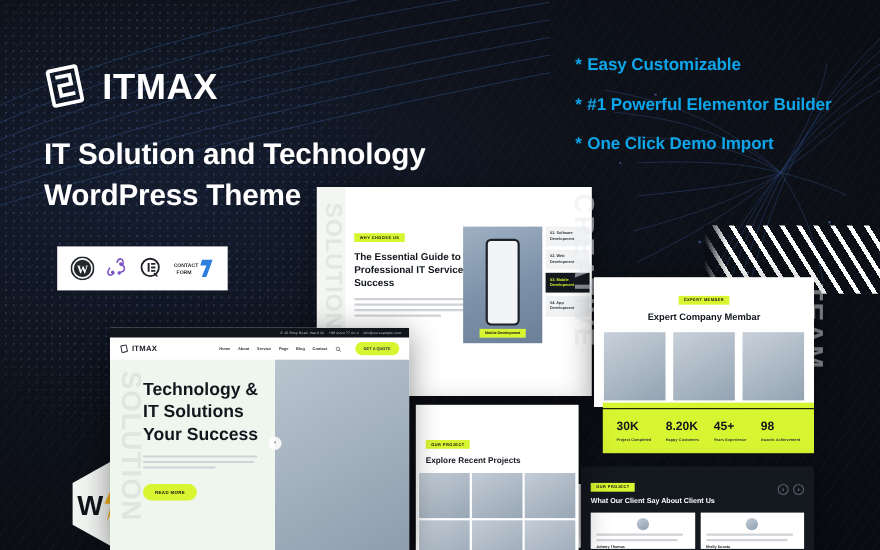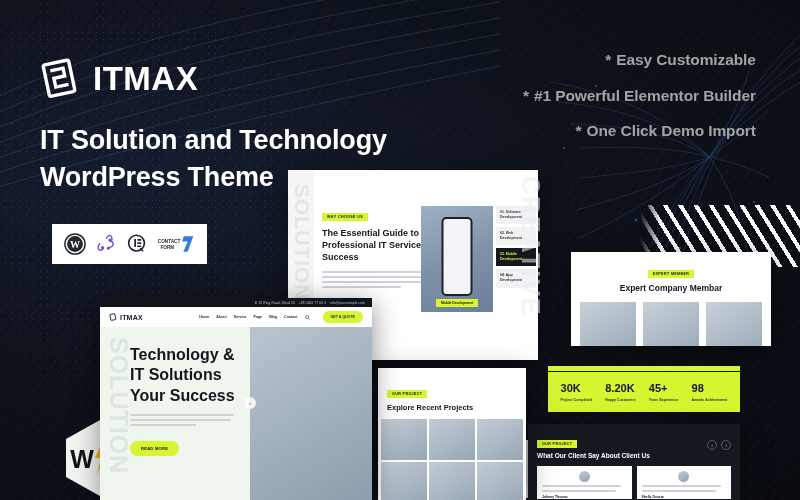--- a/index.html
+++ b/index.html
@@ -51,22 +51,22 @@
 
   
   .headline {
     position:absolute; left:40px; top:122px; width:390px;
     color:#fff; font-size:27px; font-weight:700; line-height:1.36; letter-spacing:-.2px;
   }
 
   
   .features { position:absolute; left:523px; top:52px; }
   .feat {
-    color:#a3a3a3; font-size:15.5px; font-weight:700; line-height:1;
-    margin-bottom:20px; white-space:nowrap; letter-spacing:-.1px;text-align:right;
+    color:#0ea5e9; font-size:15.5px; font-weight:700; line-height:1;
+    margin-bottom:20px; white-space:nowrap; letter-spacing:-.1px;
   }
   .feat .star { display:inline-block; margin-right:5px; }
 
   
   .plugins {
     position:absolute; left:52px; top:224px; width:155px; height:40px;
     background:#fff; display:flex; align-items:center; justify-content:space-around;
     padding:0 7px;
   }
   .plug { display:flex; align-items:center; justify-content:center; }
@@ -140,27 +140,27 @@
   .home-left h2 { font-size:16px; font-weight:700; color:#12161d; line-height:1.28; width:108px; }
   .home-right { flex:1; background:linear-gradient(150deg,#b9c4cf,#8e9dad); position:relative; }
   .arrow-pill {
     position:absolute; left:-6px; top:70px; width:12px; height:12px; border-radius:50%;
     background:rgba(255,255,255,.85); color:#333; font-size:6px;
     display:flex; align-items:center; justify-content:center;
   }
 
   
   .mk-proj { left:378px; top:368px; width:148px; height:132px; }
-  .proj-head { padding:13px 0 0 9px; }
+  .proj-head { padding:24px 0 0 9px; }
   .proj-head h4 { font-size:7.5px; font-weight:700; color:#12161d; margin-top:4px; }
   .proj-grid { display:grid; grid-template-columns:repeat(3,1fr); gap:2px; padding:7px 3px 0 3px; }
   .proj-cell { height:41px; background:linear-gradient(150deg,#c3ccd6,#98a6b4); }
 
   
-  .mk-team { left:540px; top:252px; width:200px; height:94px;margin-left:31px; }
+  .mk-team { left:540px; top:252px; width:200px; height:118px; }
   .team-head { text-align:center; padding-top:9px; }
   .team-head h4 { font-size:8.5px; font-weight:700; color:#12161d; margin-top:4px; }
   .team-grid { display:flex; gap:7px; padding:9px 9px 0 9px; }
   .team-card { flex:1; }
   .team-photo { height:62px; background:linear-gradient(150deg,#c8d1da,#94a3b2); }
   .team-name { font-size:4px; font-weight:700; color:#14181f; text-align:center; margin-top:3px; }
 
   
   .stats {
     position:absolute; left:548px; top:372px; width:192px; height:40px;

